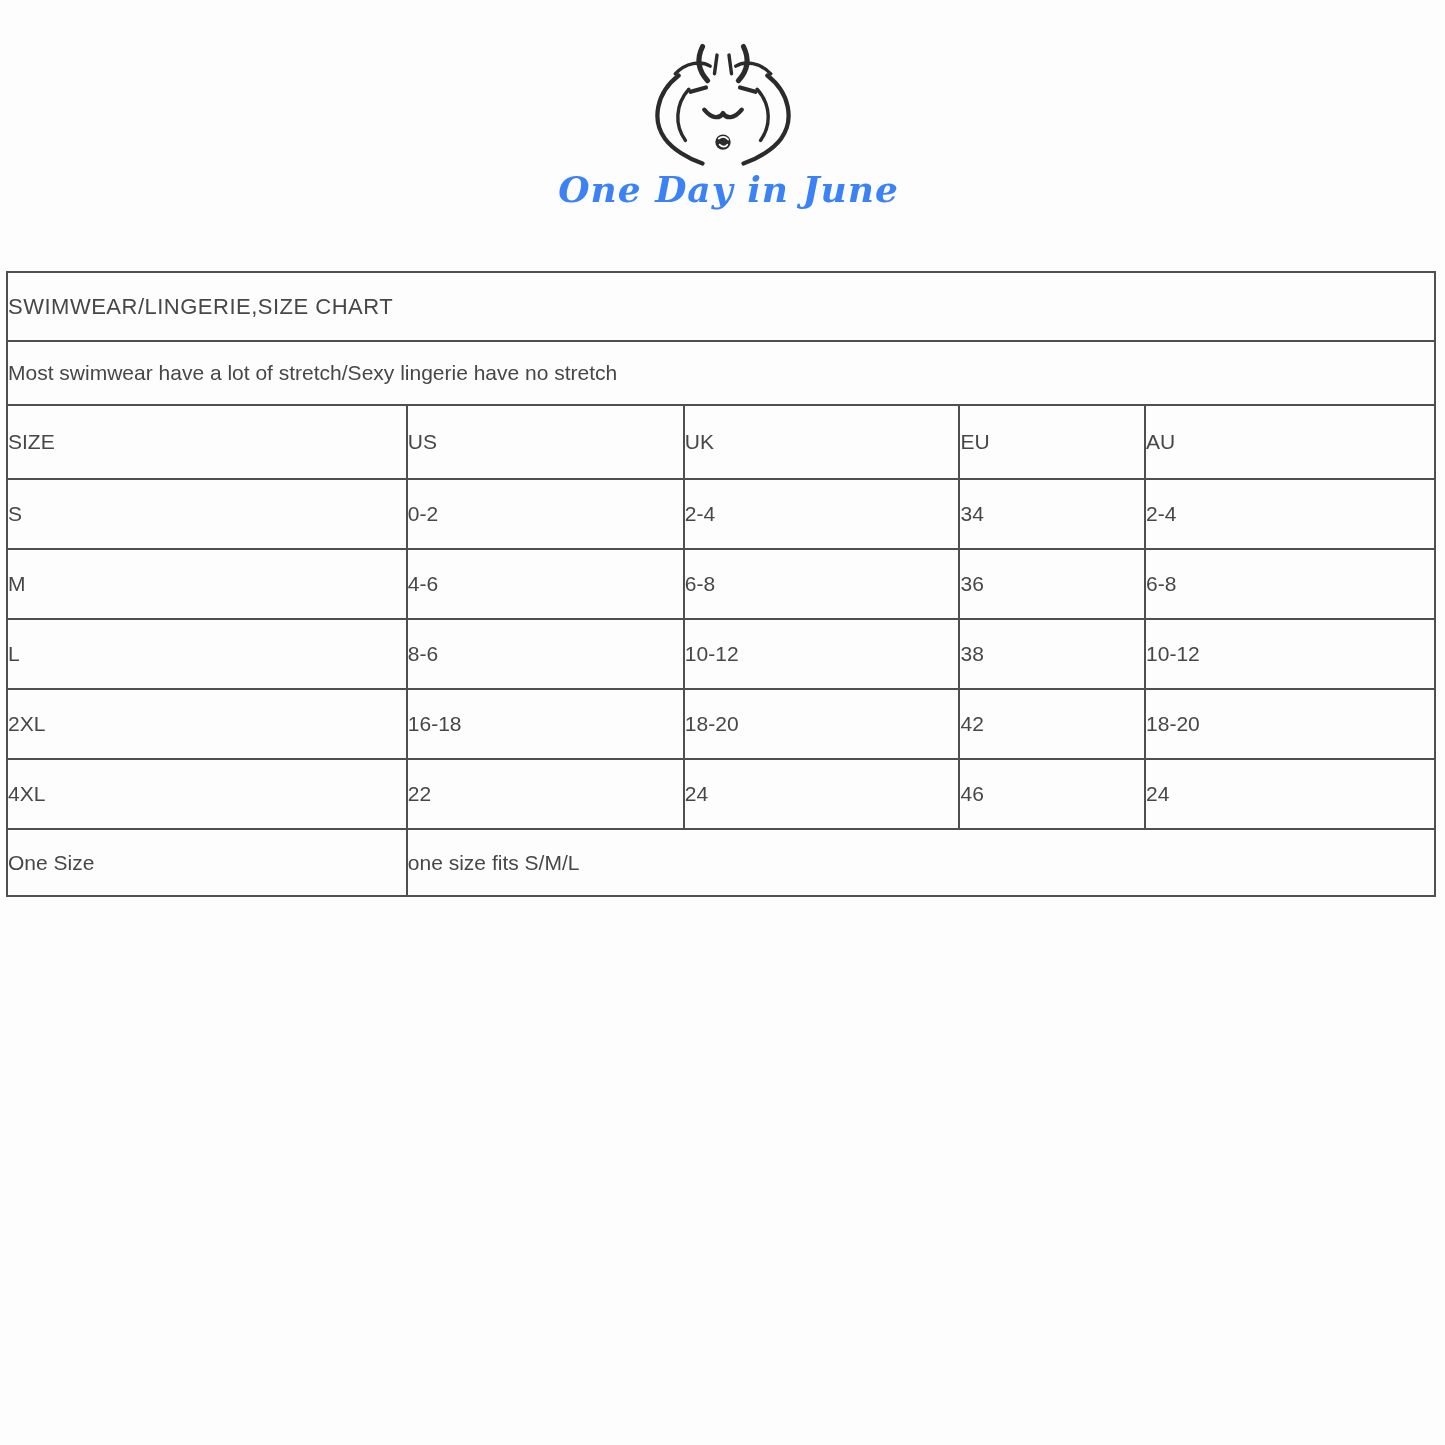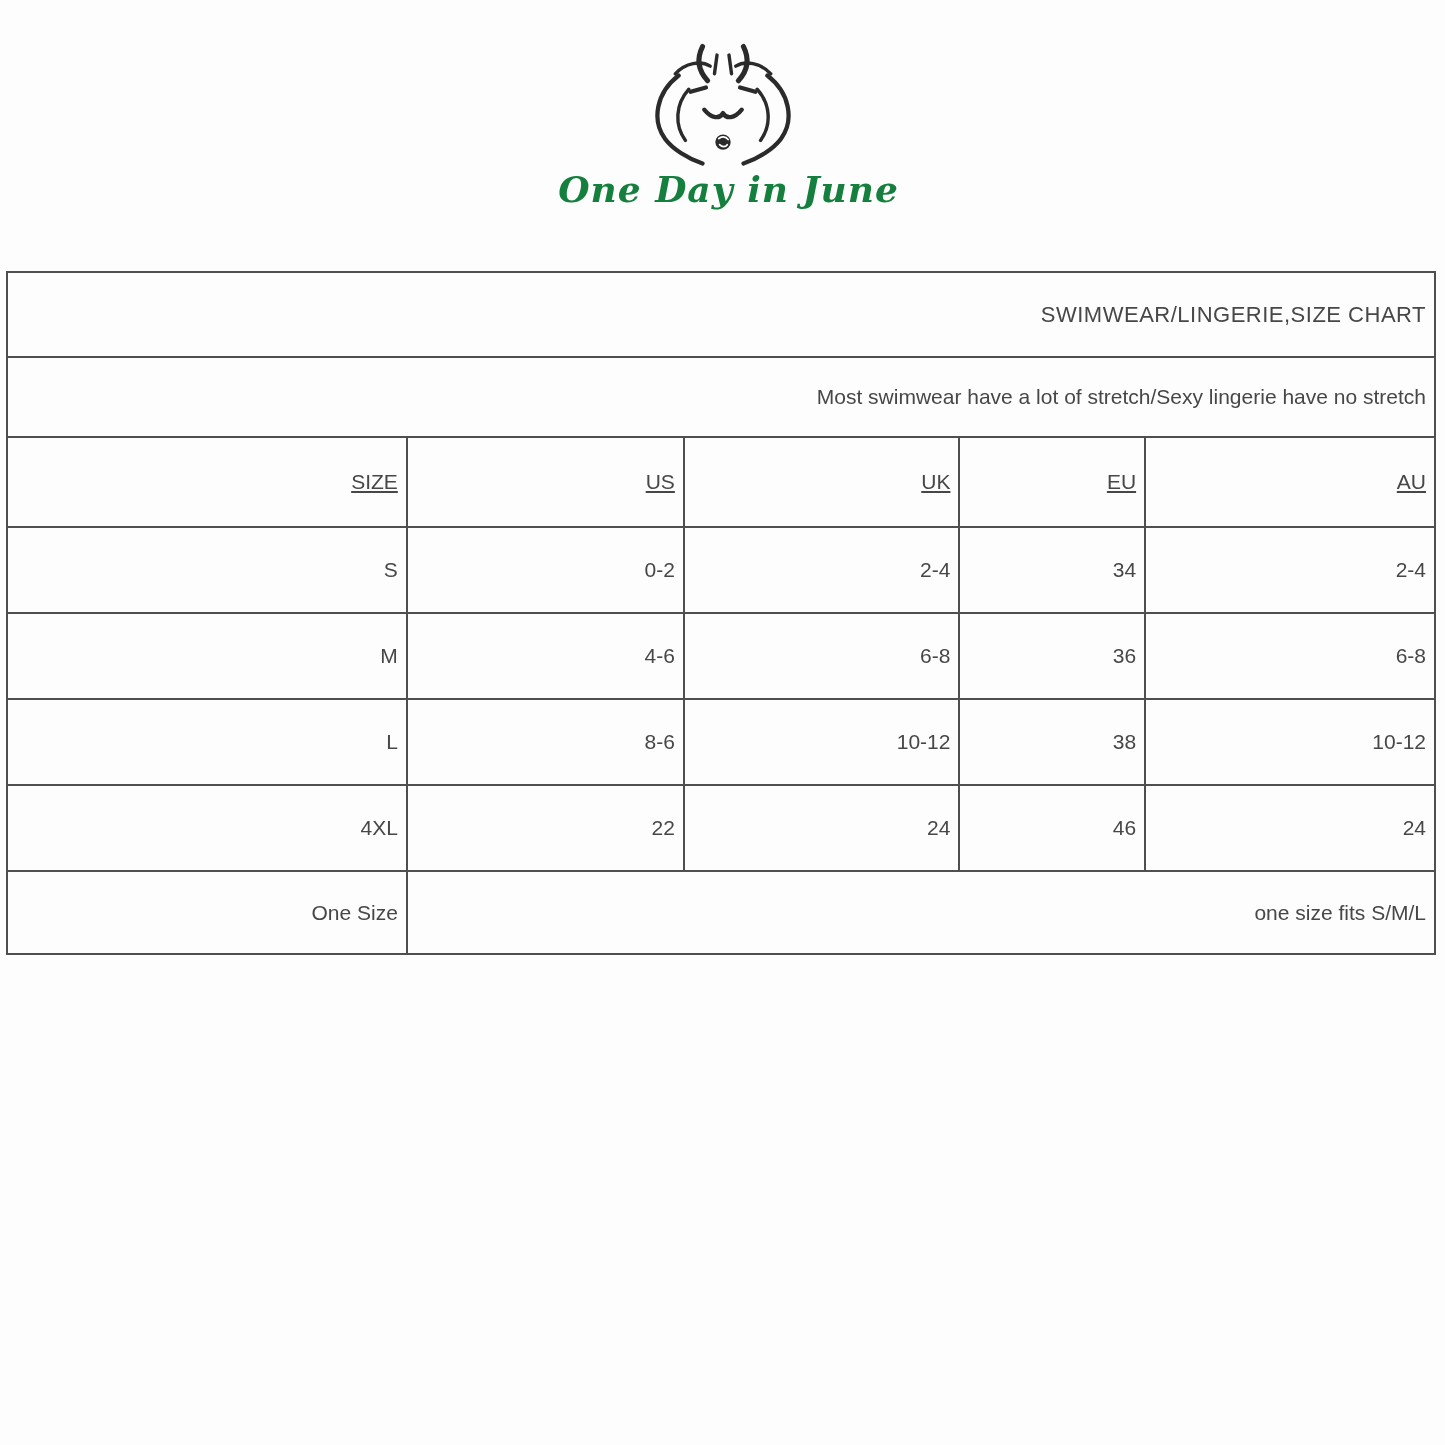--- a/index.html
+++ b/index.html
@@ -30,50 +30,50 @@
     display: block;
     margin: 0 auto;
   }
   .brand-name {
     margin-top: 2px;
     font-family: "DejaVu Serif", serif;
     font-style: italic;
     font-weight: bold;
     font-size: 36px;
     letter-spacing: 1px;
-    color: #15803d;
+    color: #3b82f6;
     margin-left: 12px;
   }
   .chart-wrap {
     position: absolute;
     top: 271px;
     left: 6px;
     width: 1430px;
   }
   table.size-chart {
     width: 100%;
     border-collapse: collapse;
     table-layout: fixed;
   }
   table.size-chart td, table.size-chart th {
     border: 2px solid #4f4f4f;
-    text-align: right;
+    text-align: left;
     vertical-align: middle;
     font-size: 21px;
     font-weight: normal;
     color: #474747;
-    padding: 8px;
+    padding: 0;
   }
   tr.title-row td {
     height: 67px;
     font-size: 22px;
     letter-spacing: 0.5px;
   }
   tr.note-row td { height: 62px; margin-top: 34px; }
-  tr.header-row th { height: 72px; text-decoration: underline; }
+  tr.header-row th { height: 72px; }
   tr.data-row td { height: 68px; }
   tr.one-size-row td { height: 65px; }
 </style>
 </head>
 <body>
 
 <div class="page">
 
   <div class="logo-wrap">
     <svg class="logo-icon-svg" width="190" height="128" viewBox="0 0 220 150" fill="none" stroke="#2b2b2b" stroke-linecap="round" stroke-linejoin="round">
@@ -150,20 +150,27 @@
 
       <tr class="data-row">
         <td>L</td>
         <td>8-6</td>
         <td>10-12</td>
         <td>38</td>
         <td>10-12</td>
       </tr>
 
 
+      <tr class="data-row">
+        <td>2XL</td>
+        <td>16-18</td>
+        <td>18-20</td>
+        <td>42</td>
+        <td>18-20</td>
+      </tr>
 
 
       <tr class="data-row">
         <td>4XL</td>
         <td>22</td>
         <td>24</td>
         <td>46</td>
         <td>24</td>
       </tr>
 

